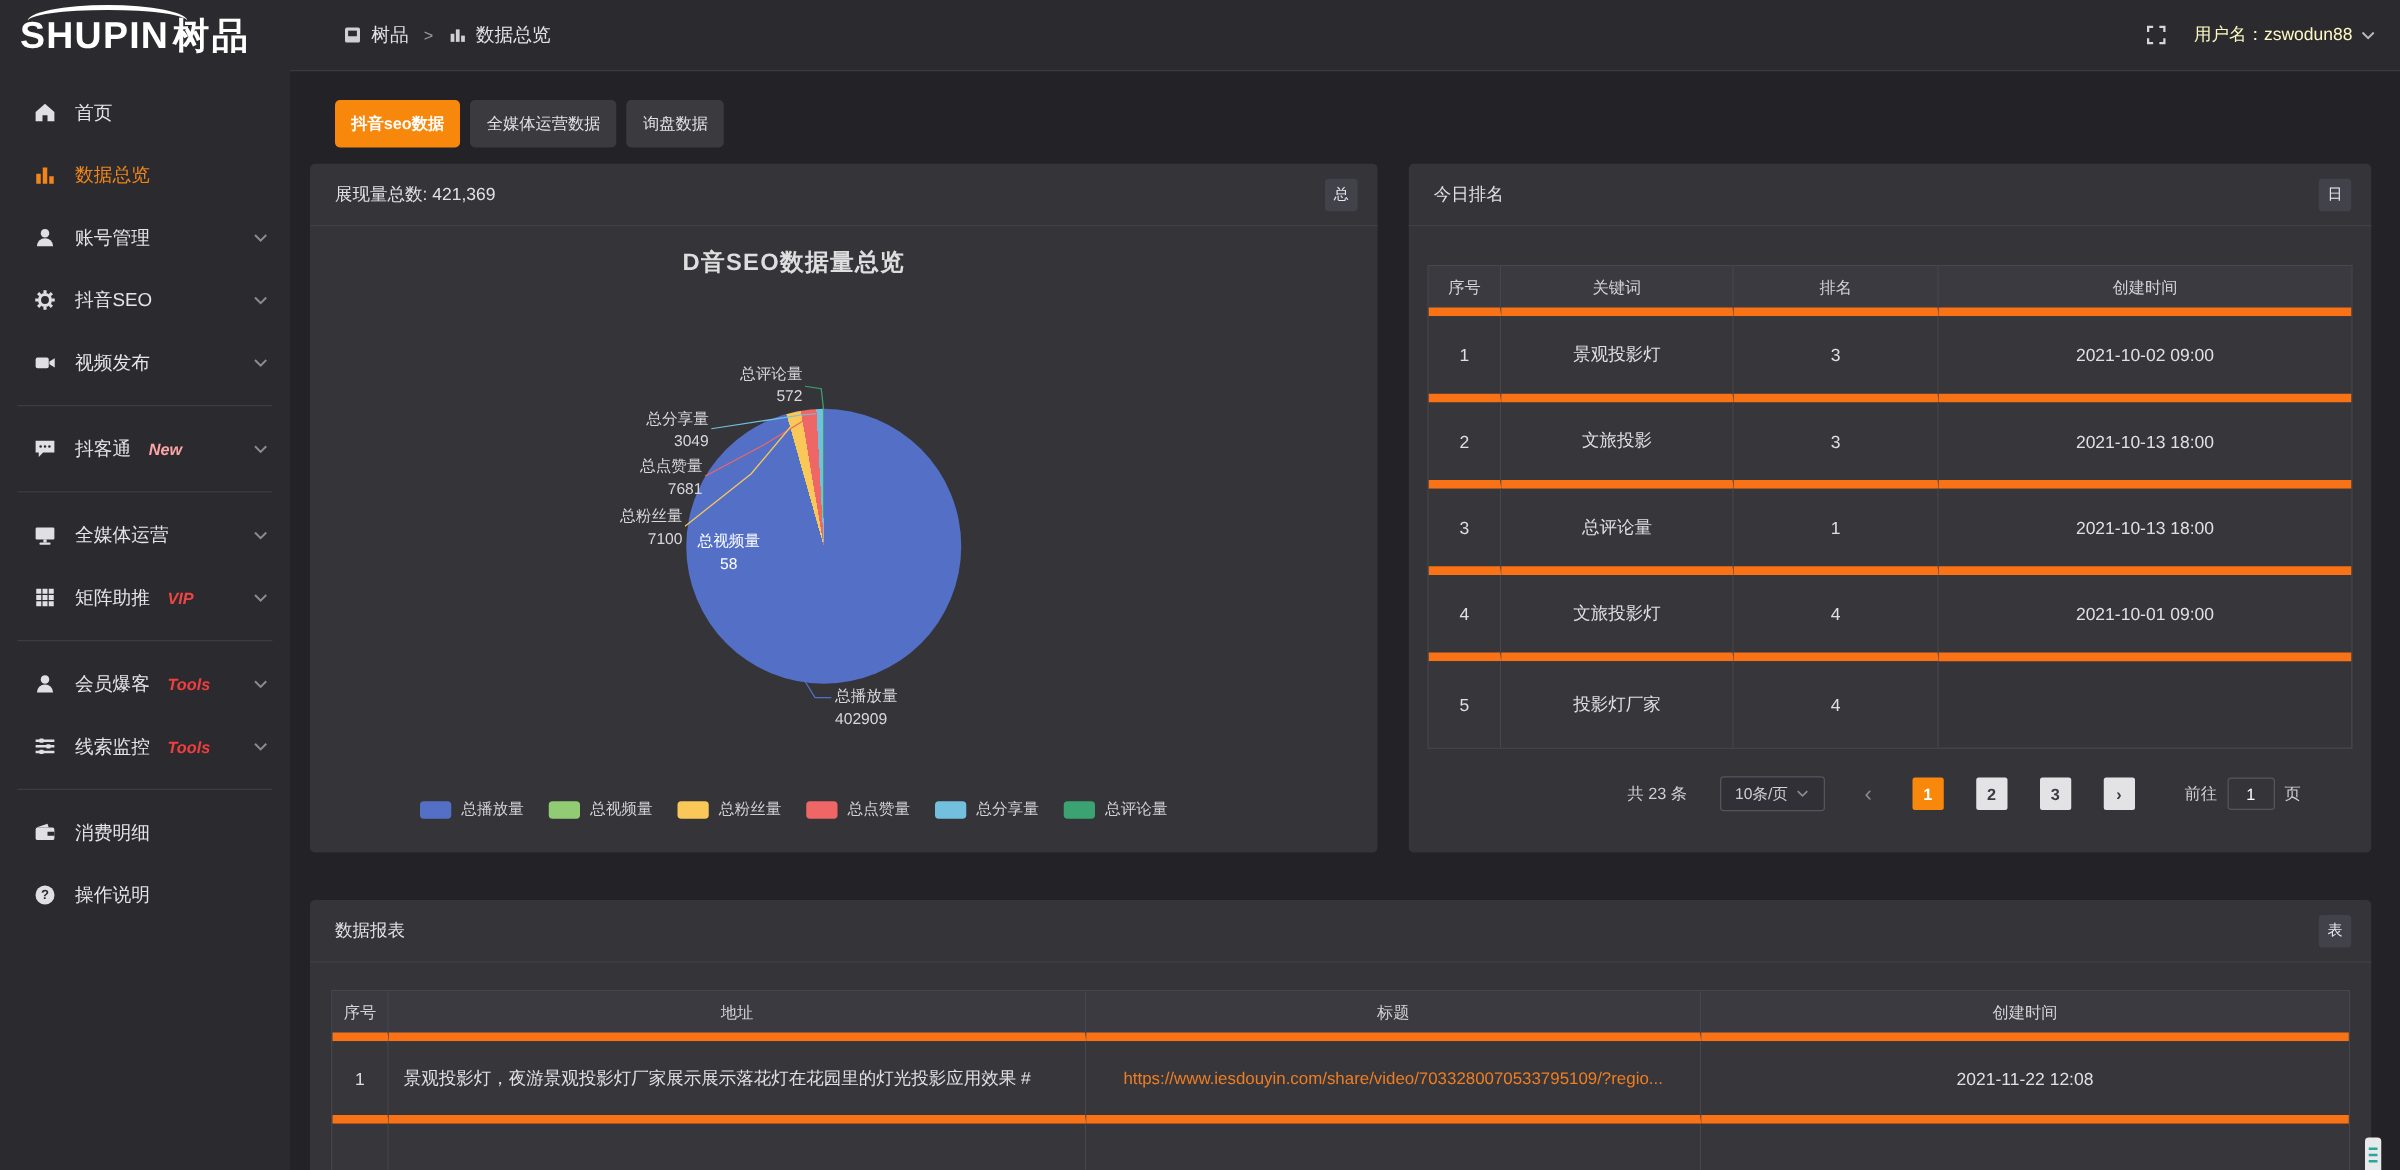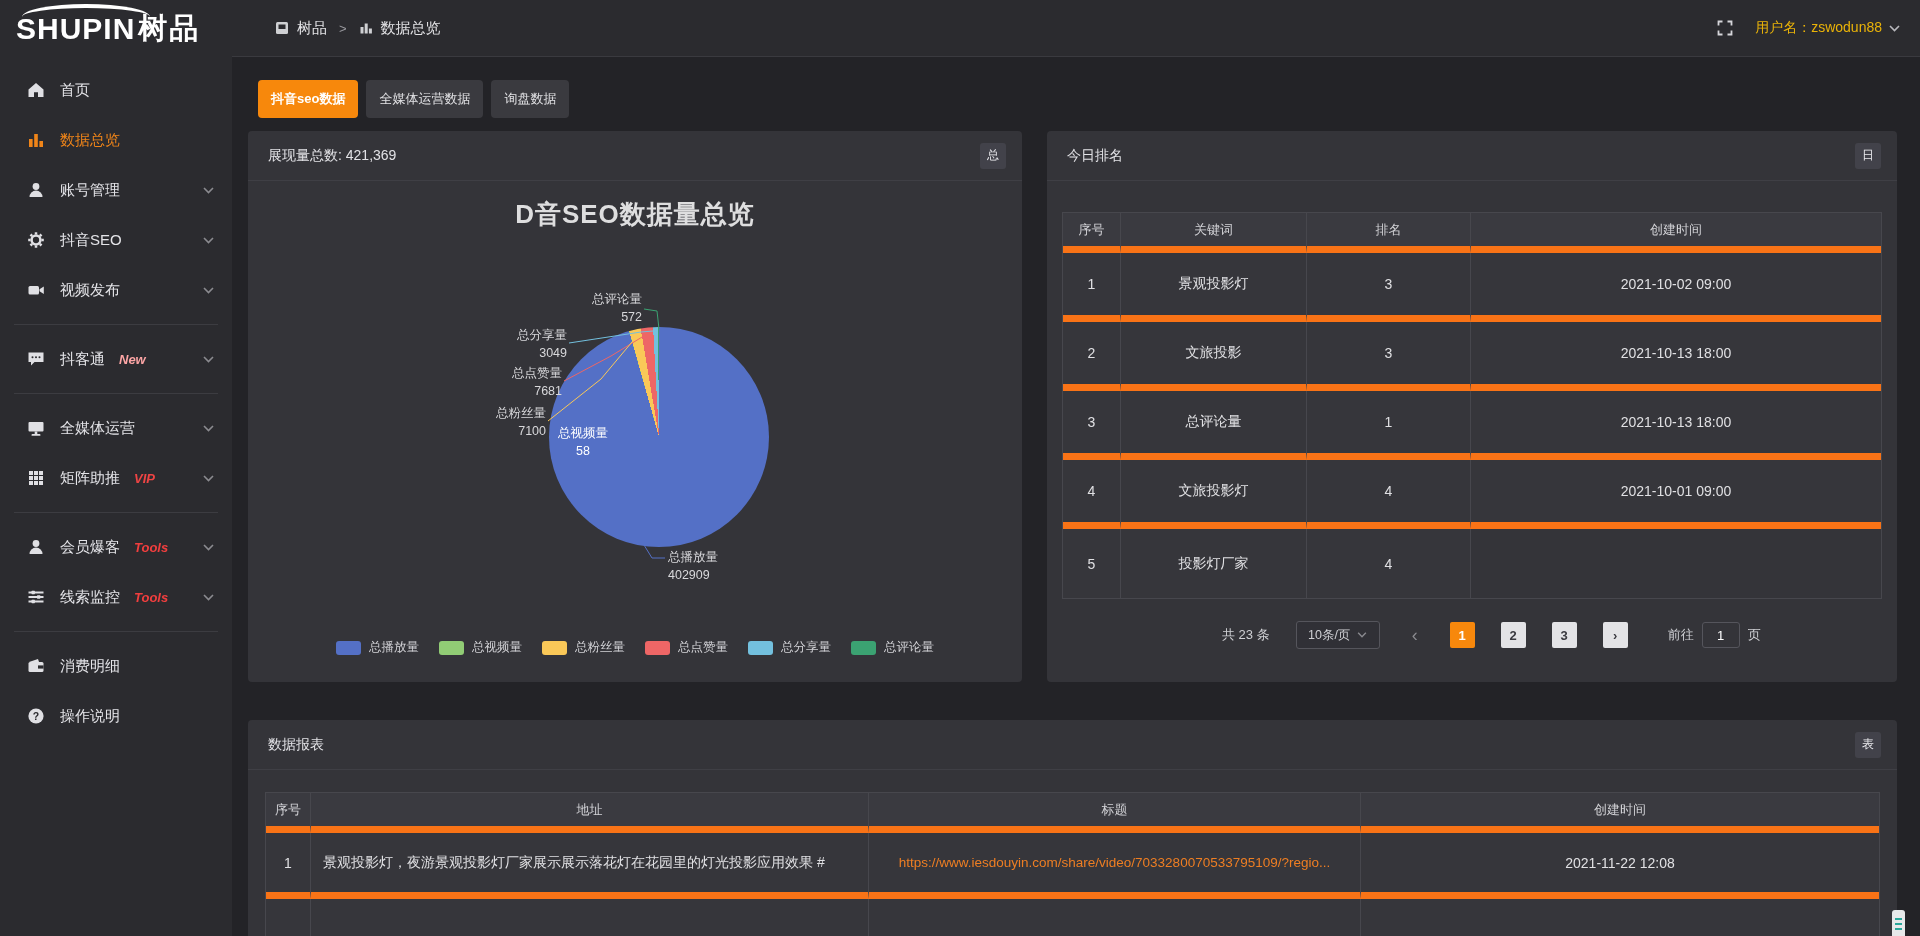--- a/index.html
+++ b/index.html
@@ -25,42 +25,42 @@
   .menu-divider { height:1px; background:#3c3c41; margin:9px 14px; }
 
   
   .topbar { position:absolute; left:232px; right:0; top:0; height:57px; background:#2b2b2f;
     border-bottom:1px solid #3a3a3f; display:flex; align-items:center; z-index:2; }
   .breadcrumb { display:flex; align-items:center; margin-left:43px; font-size:15px; gap:8px; }
   .bc-icon { width:14px; height:14px; color:#cfd0d3; }
   .bc-sep { color:#9a9a9f; font-size:13px; margin:0 4px; }
   .topbar-right { margin-left:auto; display:flex; align-items:center; gap:22px; padding-right:20px; }
   .fs-icon { width:16px; height:16px; color:#d6d6da; cursor:pointer; }
-  .username { font-size:14px; color:#eab308; display:flex; align-items:center; gap:7px; cursor:pointer; }
+  .username { font-size:14px; color:#fef9c3; display:flex; align-items:center; gap:7px; cursor:pointer; }
 
   
   .content { position:absolute; left:232px; top:57px; right:0; bottom:0; padding:23px 23px 0 16px; background:#232327; }
-  .tabs { display:flex; margin-left:10px; gap:8px; }
+  .tabs { display:flex; margin-left:20px; gap:8px; }
   .tab { height:38px; padding:0 13px; display:flex; align-items:center; font-size:13px;
     background:#3a3a3f; color:#e2e2e5; border-radius:4px; cursor:pointer; }
   .tab.active { background:#f7880c; color:#fff; font-weight:bold; }
 
   .row1 { display:flex; gap:25px; margin-top:13px; }
   .panel { background:#343439; border-radius:4px; }
   .panel-hd { height:50px; display:flex; align-items:center; padding:0 16px 0 20px;
     border-bottom:1px solid #3f3f45; font-size:14px; color:#e2e2e6; }
   .hd-badge { margin-left:auto; width:26px; height:26px; background:#42424a; border-radius:3px;
     display:flex; align-items:center; justify-content:center; font-size:12px; color:#eaeaee; cursor:pointer; }
-  .panel-left { width:774px; height:551px; }
+  .panel-left { width:854px; height:551px; }
   .panel-right { flex:1; height:551px; }
 
   
   .chart-area { position:relative; width:774px; height:500px; }
   .chart-title { position:absolute; top:16px; left:0; right:0; text-align:center;
-    font-size:26px; font-weight:600; letter-spacing:1px; color:#dededf; }
+    font-size:19px; font-weight:600; letter-spacing:1px; color:#dededf; }
   .pie { position:absolute; left:301px; top:146px; width:220px; height:220px; border-radius:50%;
     background:conic-gradient(from 0deg,
       #5470c6 0deg 344.2deg, #91cc75 344.2deg 344.3deg, #fac858 344.3deg 350.4deg,
       #ee6666 350.4deg 356.9deg, #73c0de 356.9deg 359.5deg, #3ba272 359.5deg 360deg); }
   .lines-svg { position:absolute; left:0; top:0; width:774px; height:500px; }
   .plabel { position:absolute; font-size:12.5px; line-height:18px; color:#d8d8db; }
   .plabel.r { text-align:right; }
   .plabel.c { text-align:center; color:#fff; }
   .legend { position:absolute; top:458px; left:0; right:0; display:flex; justify-content:center; gap:20px; }
   .legend-item { display:flex; align-items:center; gap:8px; cursor:pointer; }

